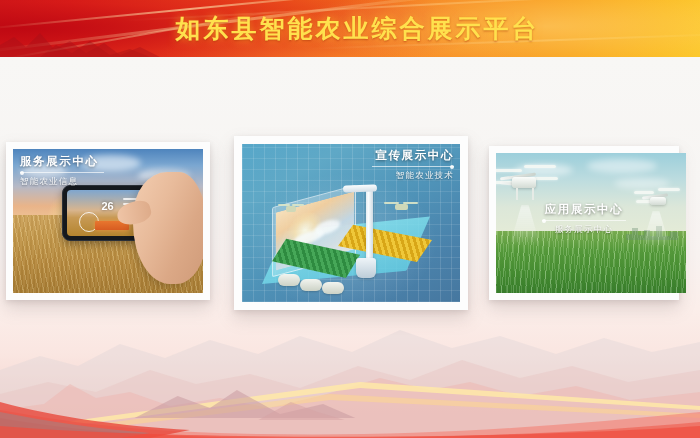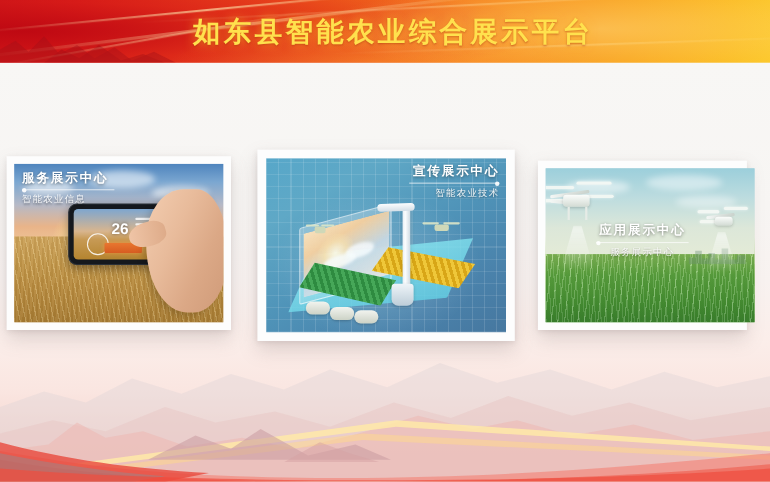--- a/index.html
+++ b/index.html
@@ -94,21 +94,21 @@
   .wheat::after{ content:""; position:absolute; inset:0;
     background:repeating-linear-gradient(78deg, rgba(255,240,190,.22) 0 1px, rgba(150,110,40,.10) 1px 5px); }
   .phone{ position:absolute; left:26%; top:25%; width:103px; height:56px; border-radius:8px;
     background:#15181d; box-shadow:0 3px 8px rgba(0,0,0,.35); border:1px solid #2b3038; }
   .phone-screen{ position:absolute; left:4px; top:4px; right:4px; bottom:4px; border-radius:4px; overflow:hidden;
     background:linear-gradient(#7ea6cf 0%, #d8b58e 44%, #c79a55 60%, #b4842f 100%); }
   .hud-ring{ position:absolute; border:1.5px solid rgba(255,255,255,.85); border-radius:50%; }
   .hud-r1{ left:12px; top:22px; width:20px; height:20px; }
   .hud-r2{ left:64px; top:11px; width:30px; height:30px; border-width:2px; }
   .hud-r3{ left:69px; top:16px; width:20px; height:20px; border:1px solid rgba(255,255,255,.7); }
-  .hud-temp{ position:absolute; left:34px; top:10px; font-size:14px; color:#fff; font-weight:bold; text-shadow:0 0 3px rgba(0,0,0,.5); }
+  .hud-temp{ position:absolute; left:34px; top:10px; font-size:11px; color:#fff; font-weight:bold; text-shadow:0 0 3px rgba(0,0,0,.5); }
   .hud-bar{ position:absolute; background:rgba(255,255,255,.8); height:1.5px; border-radius:1px; }
   .hud-chip{ position:absolute; left:28px; top:31px; width:34px; height:9px; border-radius:1px;
     background:linear-gradient(#e8762f,#d75c21); box-shadow:0 0 4px rgba(255,150,60,.7); }
   .hand{ position:absolute; right:-4px; top:16%; width:74px; height:112px;
     background:linear-gradient(115deg,#f3cdb0 0%,#e8bb9b 36%,#dba886 66%,#cf9a78 100%);
     border-radius:46% 38% 42% 50% / 40% 50% 45% 55%; box-shadow:-3px 2px 7px rgba(0,0,0,.16); }
   .thumb{ position:absolute; left:-16px; top:30px; width:34px; height:22px;
     background:linear-gradient(100deg,#f0c6a8,#ddaa88); border-radius:50% 40% 40% 50%; transform:rotate(-16deg); }
   #card-service .card-caption{ left:14px; top:12px; }
 

